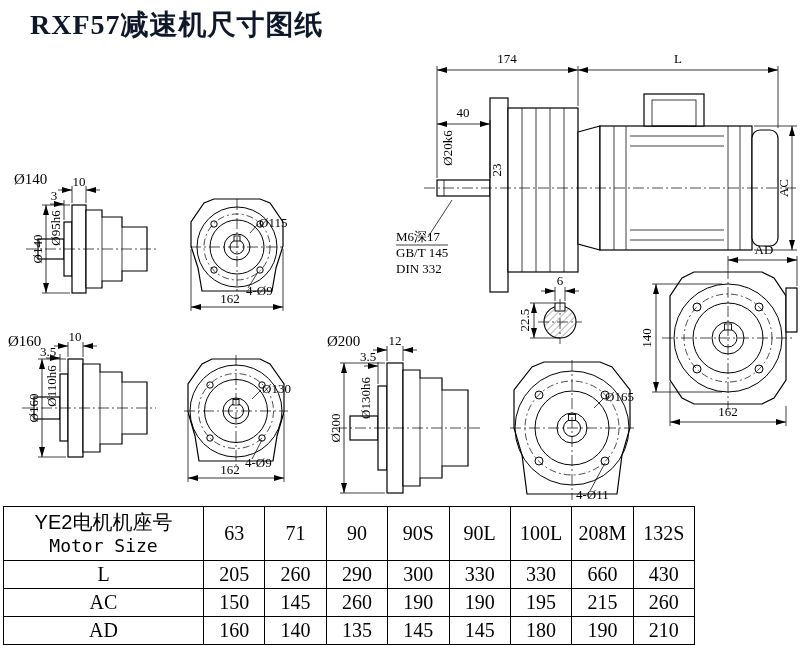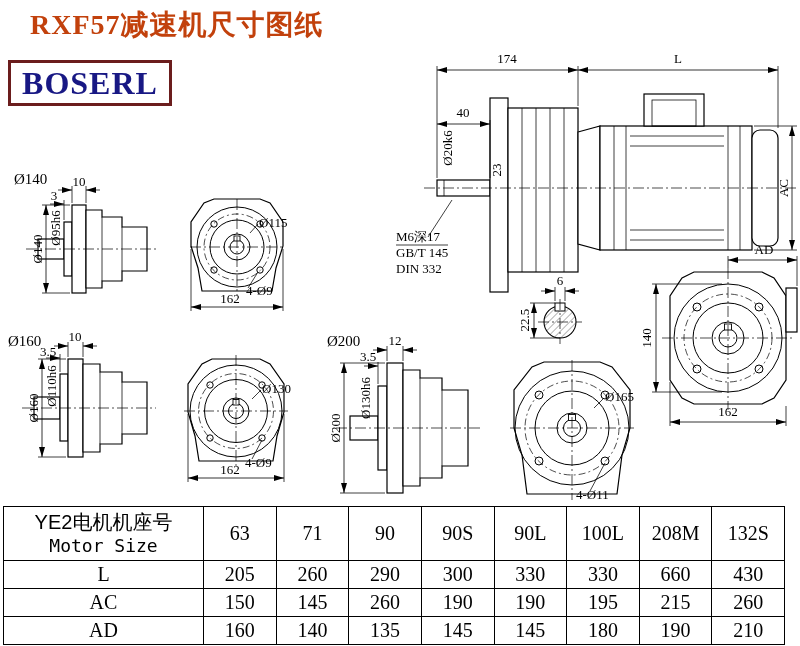--- a/index.html
+++ b/index.html
@@ -1,52 +1,49 @@
 <!DOCTYPE html>
 <html><head>
 <meta charset="utf-8">
 <style>
   * { margin:0; padding:0; box-sizing:border-box; }
   html,body { width:800px; height:646px; background:#fff; }
   body { font-family:"Liberation Serif", serif; }
   .page { position:relative; width:800px; height:646px; background:#fff; overflow:hidden; }
-  .title { position:absolute; left:30px; top:6px; font-size:28px; font-weight:bold; color:#c2410c; letter-spacing:1px; white-space:nowrap; }
+  .title { position:absolute; left:30px; top:6px; font-size:28px; font-weight:bold; color:#0f172a; letter-spacing:1px; white-space:nowrap; }
   .logo { position:absolute; left:8px; top:60px; width:164px; height:46px; border:3px solid #6b1d1d; background:#fff; display:flex; align-items:center; justify-content:center; }
   .logo span { font-size:32px; font-weight:bold; color:#181884; letter-spacing:1px; }
   svg.drawings { position:absolute; left:0; top:0; }
 
   
   .ol { fill:#fff; stroke:#000; stroke-width:1.2; }
   .ln { fill:none; stroke:#000; stroke-width:1; }
   .tn { fill:none; stroke:#000; stroke-width:0.75; }
   .cl { fill:none; stroke:#000; stroke-width:0.7; stroke-dasharray:11 3 2 3; }
   .bc { fill:none; stroke:#000; stroke-width:0.7; stroke-dasharray:7 3 2 3; }
   .dm { fill:none; stroke:#000; stroke-width:0.8; }
   text.t { font-family:"Liberation Serif", serif; font-size:13px; fill:#000; }
   text.tt { font-family:"Liberation Serif", serif; font-size:15px; fill:#000; }
   .tc { text-anchor:middle; }
 
   
-  .size-table { position:absolute; left:3px; top:506px; width:782px; border-collapse:collapse; table-layout:fixed; text-align:center; font-family:"Liberation Serif", serif; }
+  .size-table { position:absolute; left:3px; top:506px; width:692px; border-collapse:collapse; table-layout:fixed; text-align:center; font-family:"Liberation Serif", serif; }
   .size-table td { border:1px solid #000; height:28px; font-size:20px; padding:0; vertical-align:middle; }
   .size-table tr.head td { height:54px; }
   col.c0 { width:200px; }
   .cn-line { font-size:20px; font-family:"Liberation Sans", sans-serif; line-height:1.25; }
   .en-line { font-size:18px; font-family:"DejaVu Sans Mono", monospace; line-height:1.2; }
 </style>
 </head>
 <body>
 
 <div class="page">
 
   <div class="title">RXF57减速机尺寸图纸</div>
 
-  <div class="logo">
-    <span>BOSERL</span>
-  </div>
 
   <svg class="drawings" width="800" height="504" viewBox="0 0 800 504">
     <defs>
       <marker id="ae" markerWidth="12" markerHeight="8" refX="11" refY="4" orient="auto" markerUnits="userSpaceOnUse">
           <path d="M1,1 L11,4 L1,7 Z" fill="#000"></path>
         </marker>
       <marker id="as" markerWidth="12" markerHeight="8" refX="1" refY="4" orient="auto" markerUnits="userSpaceOnUse">
           <path d="M11,1 L1,4 L11,7 Z" fill="#000"></path>
         </marker>
       <pattern id="hatch" width="5" height="5" patternUnits="userSpaceOnUse" patternTransform="rotate(45)">

